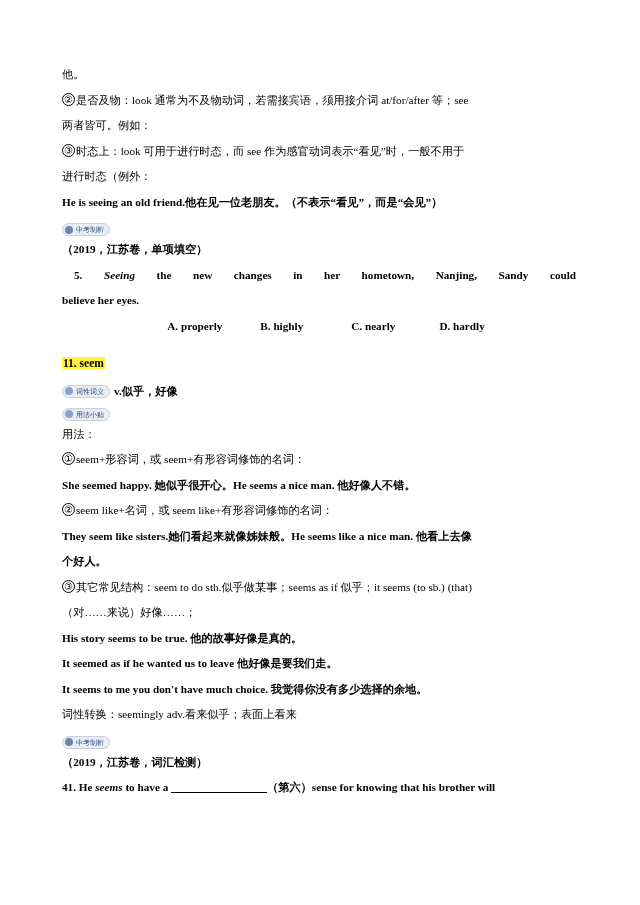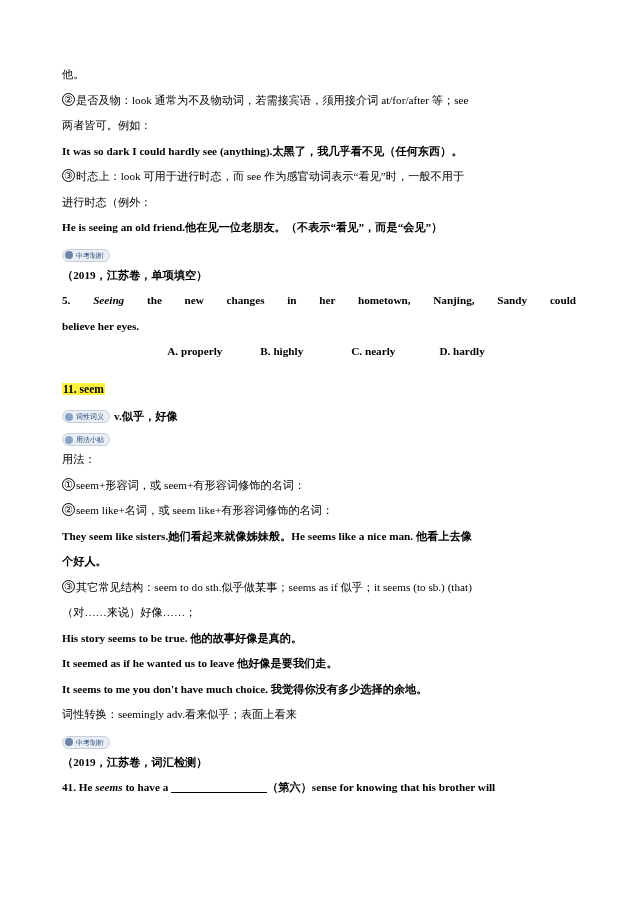--- a/index.html
+++ b/index.html
@@ -81,20 +81,21 @@
   .tag.dark::before { background: #6d86a8; }
   .tagline {
     line-height: 18px;
     margin-top: 4px;
   }
   .gap-md { height: 12px; }
   .justified {
     text-align: justify;
     text-align-last: justify;
     white-space: normal;
+    margin-left: 12px;
   }
   .opts {
     padding-left: 14px;
     text-align: center;
   }
   .opt-gap1 { display: inline-block; width: 38px; }
   .opt-gap2 { display: inline-block; width: 48px; }
   .opt-gap3 { display: inline-block; width: 44px; }
   .blank-line {
     display: inline-block;
@@ -107,21 +108,20 @@
 <body>
 
 <div class="page">
 
   <div class="line"><span>他。</span></div>
 
   <div class="line"><span class="circnum">②</span><span>是否及物：look 通常为不及物动词，若需接宾语，须用接介词 at/for/after 等；see</span></div>
 
   <div class="line"><span>两者皆可。例如：</span></div>
 
-  <div class="line bold"><span>It was so dark I could hardly see (anything).太黑了，我几乎看不见（任何东西）。</span></div>
 
   <div class="line"><span class="circnum">③</span><span>时态上：look 可用于进行时态，而 see 作为感官动词表示“看见”时，一般不用于</span></div>
 
   <div class="line"><span>进行时态（例外：</span></div>
 
 
 
   <div class="line bold"><span>He is seeing an old friend.他在见一位老朋友。（不表示“看见”，而是“会见”）</span></div>
 
   <div class="tagline">
@@ -146,20 +146,21 @@
   </div>
 
   <div class="tagline">
     <span class="tag">用法小贴</span>
   </div>
 
   <div class="line"><span>用法：</span></div>
 
   <div class="line"><span class="circnum">①</span><span>seem+形容词，或 seem+有形容词修饰的名词：</span></div>
 
+  <div class="line bold"><span>She seemed happy.  她似乎很开心。He seems a nice man.  他好像人不错。</span></div>
 
   <div class="line"><span class="circnum">②</span><span>seem like+名词，或 seem like+有形容词修饰的名词：</span></div>
 
   <div class="line bold"><span>They seem like sisters.她们看起来就像姊妹般。He seems like a nice man.  他看上去像</span></div>
 
   <div class="line bold"><span>个好人。</span></div>
 
   <div class="line"><span class="circnum">③</span><span>其它常见结构：seem to do sth.似乎做某事；seems as if 似乎；it seems (to sb.) (that)</span></div>
 
   <div class="line"><span>（对……来说）好像……；</span></div>

